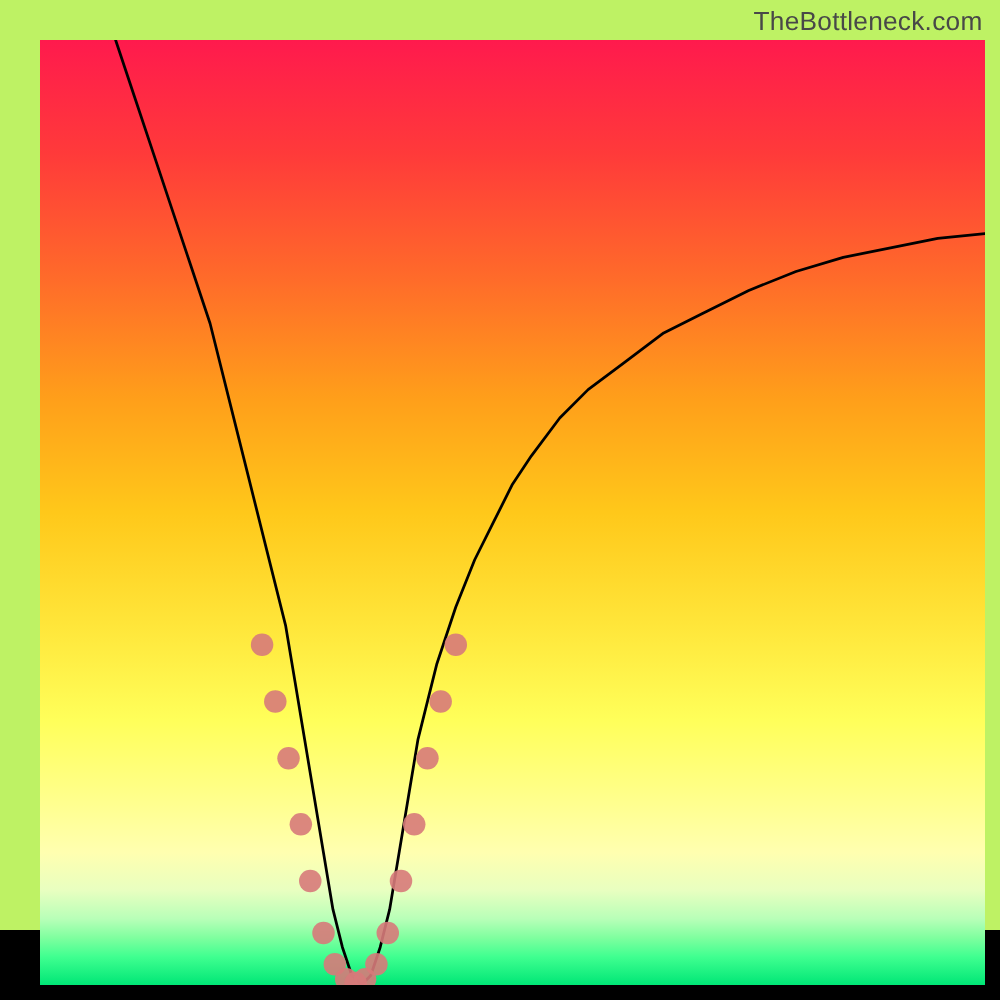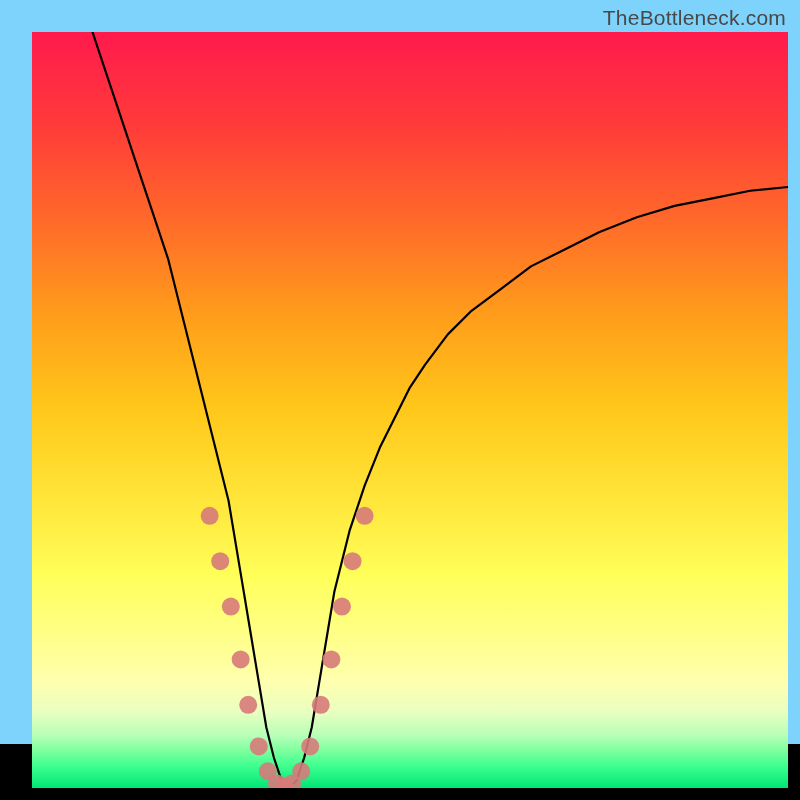--- a/index.html
+++ b/index.html
@@ -10,21 +10,21 @@
     overflow: hidden;
     background: #000;
     font-family: Arial, Helvetica, sans-serif;
   }
   .frame {
     position: absolute;
     left: 0;
     top: 0;
     width: 800px;
     height: 744px;
-    background: #7dd3fc;
+    background: #bef264;
   }
   .plot-area {
     position: absolute;
     left: 32px;
     top: 32px;
     width: 756px;
     height: 756px;
     background: linear-gradient(to bottom,
       #ff1a4d 0%,
       #ff3a3a 12%,

